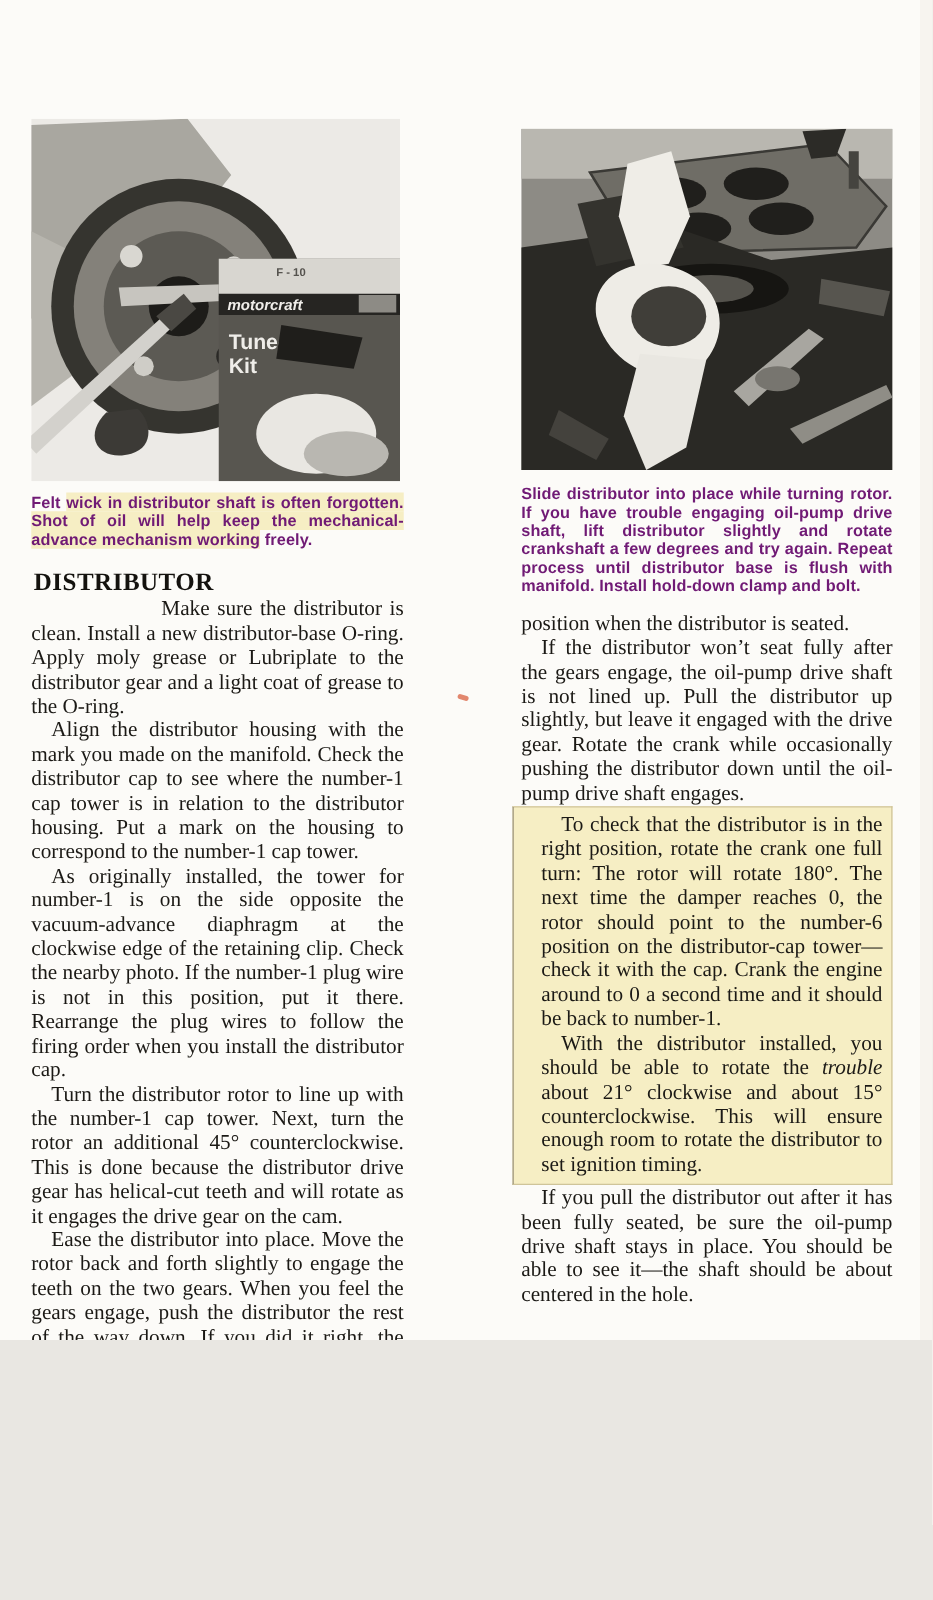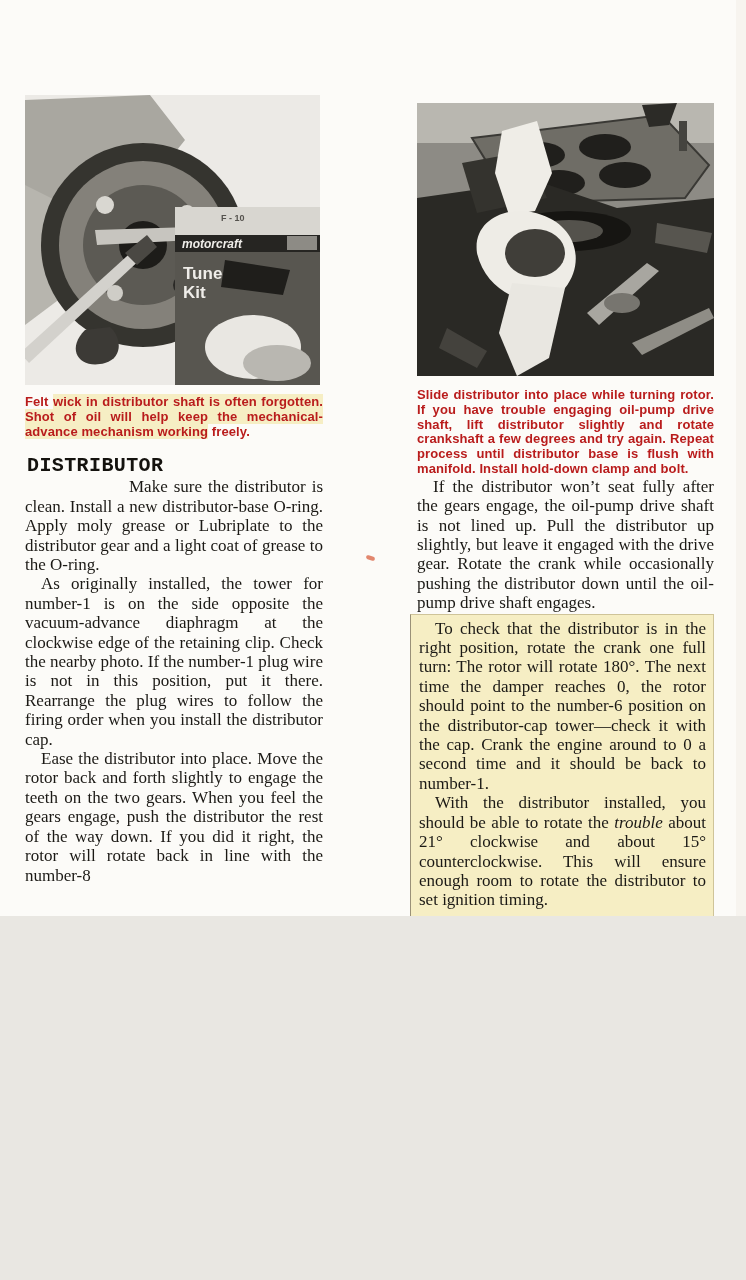--- a/index.html
+++ b/index.html
@@ -1,39 +1,39 @@
 <!DOCTYPE html>
 <html><head>
 <meta charset="utf-8">
 <style>
   html,body{margin:0;padding:0;background:#e9e7e2;}
-  .page{position:relative;width:746px;height:916px;background:#fcfbf8;
+  .page{position:relative;width:746px;height:1072px;background:#fcfbf8;
         font-family:"Liberation Serif",serif;color:#1b1915;overflow:hidden;}
   .page::after{content:"";position:absolute;right:0;top:0;width:10px;height:100%;
         background:#f7f4ef;}
   .col{position:absolute;top:0;}
   .col-left{left:25px;width:298px;}
   .col-right{left:417px;width:297px;}
   .photo{display:block;}
   .caption{font-family:"Liberation Sans",sans-serif;font-weight:bold;
-           font-size:13px;line-height:14.8px;text-align:justify;color:#b91c1c;
+           font-size:13px;line-height:14.8px;text-align:justify;color:#701a75;
            margin:10px 0 0 0;letter-spacing:0.1px;}
   .mk{background:#f6eec4;}
   .it{font-style:italic;}
   h2.heading{font-size:20px;line-height:22px;font-weight:bold;margin:16px 0 0 2px;
-             letter-spacing:0.4px;color:#14120e;font-family:Liberation Mono, monospace;}
+             letter-spacing:0.4px;color:#14120e;font-family:Liberation Serif, serif;}
   h2.heading span{display:block;}
   .body{font-size:17px;line-height:19.4px;text-align:justify;margin:0;
         text-indent:16px;color:#1b1915;}
   .body.noind{text-indent:0;}
   .body.bigind{text-indent:104px;}
   .hl-box{background:#f6eec4;}
   .hl-box-left{margin:11px 0 0 -4px;padding:4px 6px 6px 4px;width:288px;
                border:1px solid #e3d9ae;box-shadow:0 1px 0 #d9cfa4;}
-  .hl-box-right{margin:1px 0 0 -7px;padding:4px 7px 6px 8px;
+  .hl-box-right{margin:1px 0 0 -7px;padding:4px 7px 6px 22px;
                 border:1px solid #cfc499;border-left-color:#9a9178;}
   .stray-mark{position:absolute;left:366px;top:556px;width:9px;height:4px;
               background:#e2876e;transform:rotate(18deg);border-radius:2px;}
   .bottom-rule{position:absolute;left:30px;top:1255px;width:363px;height:0;
                border-top:3px dotted #6b6a66;}
   svg text{font-family:"Liberation Sans",sans-serif;}
 </style>
 </head>
 <body>
 
@@ -79,21 +79,23 @@
     </svg>
 
     <p class="caption"><span>Felt </span><span class="mk">wick in distributor shaft is often forgotten. Shot of oil will help keep the mechanical-advance mechanism working</span><span> freely.</span></p>
 
     <h2 class="heading">
       <span>DISTRIBUTOR</span>
     </h2>
 
 
     <p class="body bigind">Make sure the distributor is clean. Install a new distributor-base O-ring. Apply moly grease or Lubriplate to the distributor gear and a light coat of grease to the O-ring.</p>
+    <p class="body">Align the distributor housing with the mark you made on the manifold. Check the distributor cap to see where the number-1 cap tower is in relation to the distributor housing. Put a mark on the housing to correspond to the number-1 cap tower.</p>
     <p class="body">As originally installed, the tower for number-1 is on the side opposite the vacuum-advance diaphragm at the clockwise edge of the retaining clip. Check the nearby photo. If the number-1 plug wire is not in this position, put it there. Rearrange the plug wires to follow the firing order when you install the distributor cap.</p>
+    <p class="body">Turn the distributor rotor to line up with the number-1 cap tower. Next, turn the rotor an additional 45° counterclockwise. This is done because the distributor drive gear has helical-cut teeth and will rotate as it engages the drive gear on the cam.</p>
     <p class="body">Ease the distributor into place. Move the rotor back and forth slightly to engage the teeth on the two gears. When you feel the gears engage, push the distributor the rest of the way down. If you did it right, the rotor will rotate back in line with the number-8</p>
   </div>
 
   <div class="col col-right">
 
     <svg class="photo" width="297" height="273" viewBox="0 0 297 273" style="margin-top:103px;">
       <rect x="0" y="0" width="297" height="273" fill="#8d8b85"></rect>
       <rect x="0" y="0" width="297" height="40" fill="#b9b7b0"></rect>
 
       <path d="M55,35 L245,12 L292,62 L268,95 L95,100 Z" fill="#6f6d66" stroke="#3a3935" stroke-width="2"></path>
@@ -117,24 +119,26 @@
 
       <path d="M170,210 L230,160 L242,168 L182,222 Z" fill="#a8a6a0"></path>
       <path d="M215,240 L292,205 L297,215 L225,252 Z" fill="#8f8d86"></path>
       <path d="M240,120 L295,130 L290,150 L238,140 Z" fill="#57554f"></path>
       <ellipse cx="205" cy="200" rx="18" ry="10" fill="#77756f"></ellipse>
       <path d="M30,225 L70,248 L60,265 L22,245 Z" fill="#44423d"></path>
     </svg>
 
     <p class="caption" style="margin-top:12px;">Slide distributor into place while turning rotor. If you have trouble engaging oil-pump drive shaft, lift distributor slightly and rotate crankshaft a few degrees and try again. Repeat process until distributor base is flush with manifold. Install hold-down clamp and bolt.</p>
 
+    <p class="body noind" style="margin-top:12px;">position when the distributor is seated.</p>
     <p class="body">If the distributor won’t seat fully after the gears engage, the oil-pump drive shaft is not lined up. Pull the distributor up slightly, but leave it engaged with the drive gear. Rotate the crank while occasionally pushing the distributor down until the oil-pump drive shaft engages.</p>
 
     <div class="hl-box hl-box-right">
       <p class="body">To check that the distributor is in the right position, rotate the crank one full turn: The rotor will rotate 180°. The next time the damper reaches 0, the rotor should point to the number-6 position on the distributor-cap tower—check it with the cap. Crank the engine around to 0 a second time and it should be back to number-1.</p>
       <p class="body"><span>With the distributor installed, you should be able to rotate the </span><span class="it">trouble</span><span> about 21° clockwise and about 15° counterclockwise. This will ensure enough room to rotate the distributor to set ignition timing.</span></p>
     </div>
 
+    <p class="body">If you pull the distributor out after it has been fully seated, be sure the oil-pump drive shaft stays in place. You should be able to see it—the shaft should be about centered in the hole.</p>
   </div>
 
   <div class="stray-mark"></div>
   <div class="bottom-rule"></div>
 </div>
 
 </body></html>

